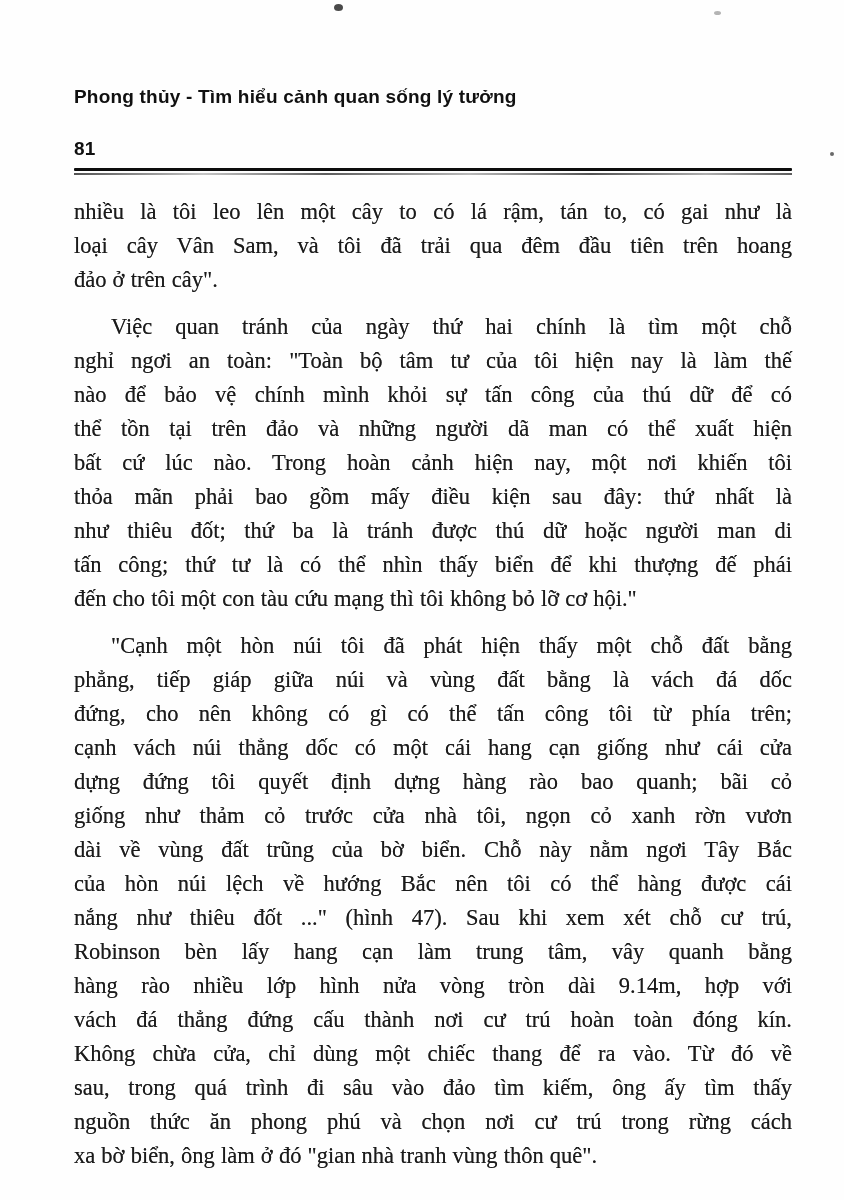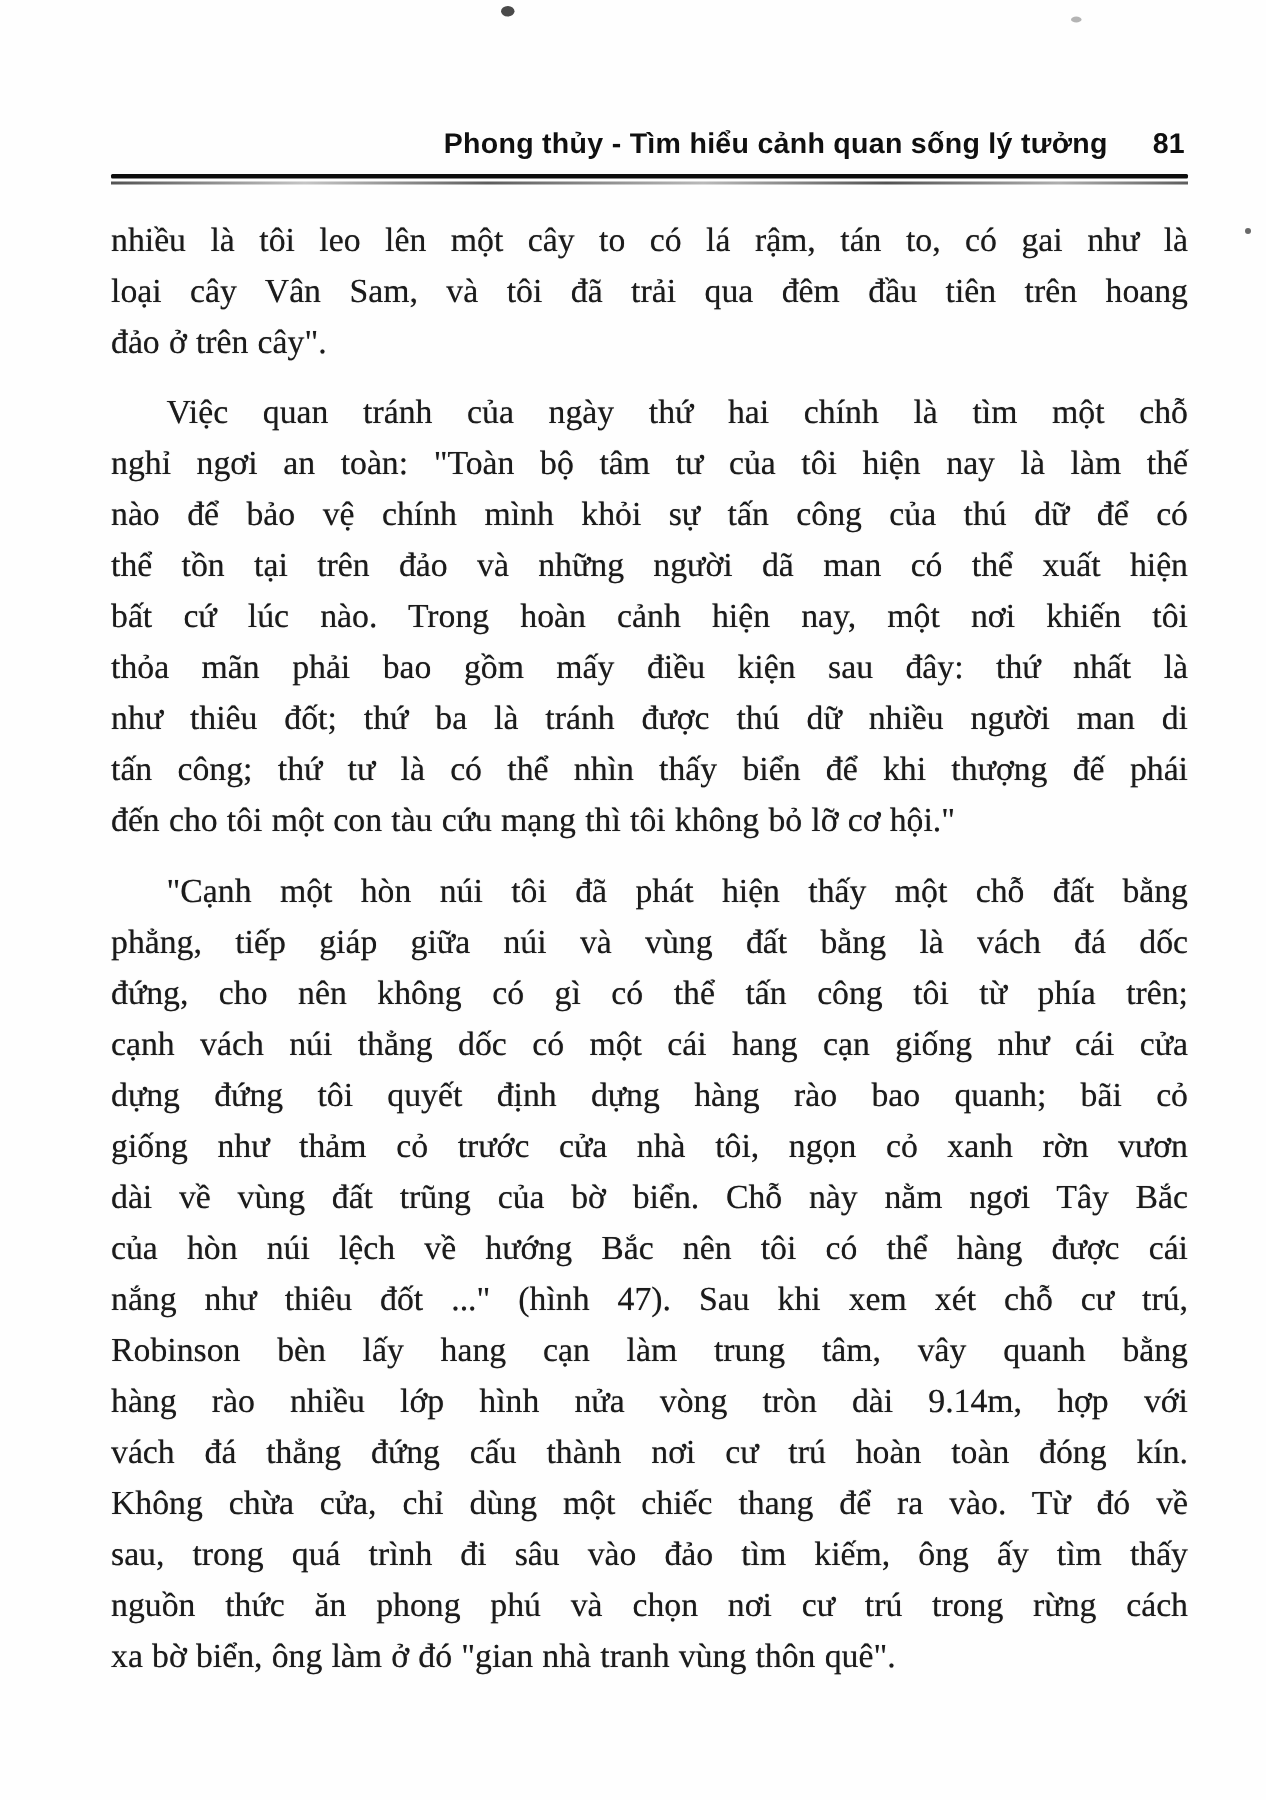--- a/index.html
+++ b/index.html
@@ -20,20 +20,21 @@
     display:flex;
     justify-content:flex-end;
     align-items:baseline;
     gap:30px;
     font-family:"Liberation Sans","DejaVu Sans",sans-serif;
     font-weight:bold;
     font-size:19px;
     letter-spacing:.2px;
     color:#101010;
     padding-right:2px;
+    flex-direction:column;
   }
   .header-rules{margin-top:8px;}
   .rule-main{height:3px;background:#0d0d0d;border-radius:1px;}
   .rule-shadow{
     height:2px;margin-top:2px;
     background:linear-gradient(90deg,
       rgba(25,25,25,.75) 0%, rgba(25,25,25,.25) 18%,
       rgba(25,25,25,.7) 35%, rgba(25,25,25,.3) 55%,
       rgba(25,25,25,.75) 72%, rgba(25,25,25,.35) 88%,
       rgba(25,25,25,.7) 100%);
@@ -80,21 +81,21 @@
         <div class="line">loại cây Vân Sam, và tôi đã trải qua đêm đầu tiên trên hoang</div>
         <div class="line last">đảo ở trên cây".</div>
       </div>
       <div class="paragraph">
         <div class="line indent">Việc quan tránh của ngày thứ hai chính là tìm một chỗ</div>
         <div class="line">nghỉ ngơi an toàn: "Toàn bộ tâm tư của tôi hiện nay là làm thế</div>
         <div class="line">nào để bảo vệ chính mình khỏi sự tấn công của thú dữ để có</div>
         <div class="line">thể tồn tại trên đảo và những người dã man có thể xuất hiện</div>
         <div class="line">bất cứ lúc nào. Trong hoàn cảnh hiện nay, một nơi khiến tôi</div>
         <div class="line">thỏa mãn phải bao gồm mấy điều kiện sau đây: thứ nhất là</div>
-        <div class="line">như thiêu đốt; thứ ba là tránh được thú dữ nhiều người man di</div>
+        <div class="line">như thiêu đốt; thứ ba là tránh được thú dữ hoặc người man di</div>
         <div class="line">tấn công; thứ tư là có thể nhìn thấy biển để khi thượng đế phái</div>
         <div class="line last">đến cho tôi một con tàu cứu mạng thì tôi không bỏ lỡ cơ hội."</div>
       </div>
       <div class="paragraph">
         <div class="line indent">"Cạnh một hòn núi tôi đã phát hiện thấy một chỗ đất bằng</div>
         <div class="line">phẳng, tiếp giáp giữa núi và vùng đất bằng là vách đá dốc</div>
         <div class="line">đứng, cho nên không có gì có thể tấn công tôi từ phía trên;</div>
         <div class="line">cạnh vách núi thẳng dốc có một cái hang cạn giống như cái cửa</div>
         <div class="line">dựng đứng tôi quyết định dựng hàng rào bao quanh; bãi cỏ</div>
         <div class="line">giống như thảm cỏ trước cửa nhà tôi, ngọn cỏ xanh rờn vươn</div>

